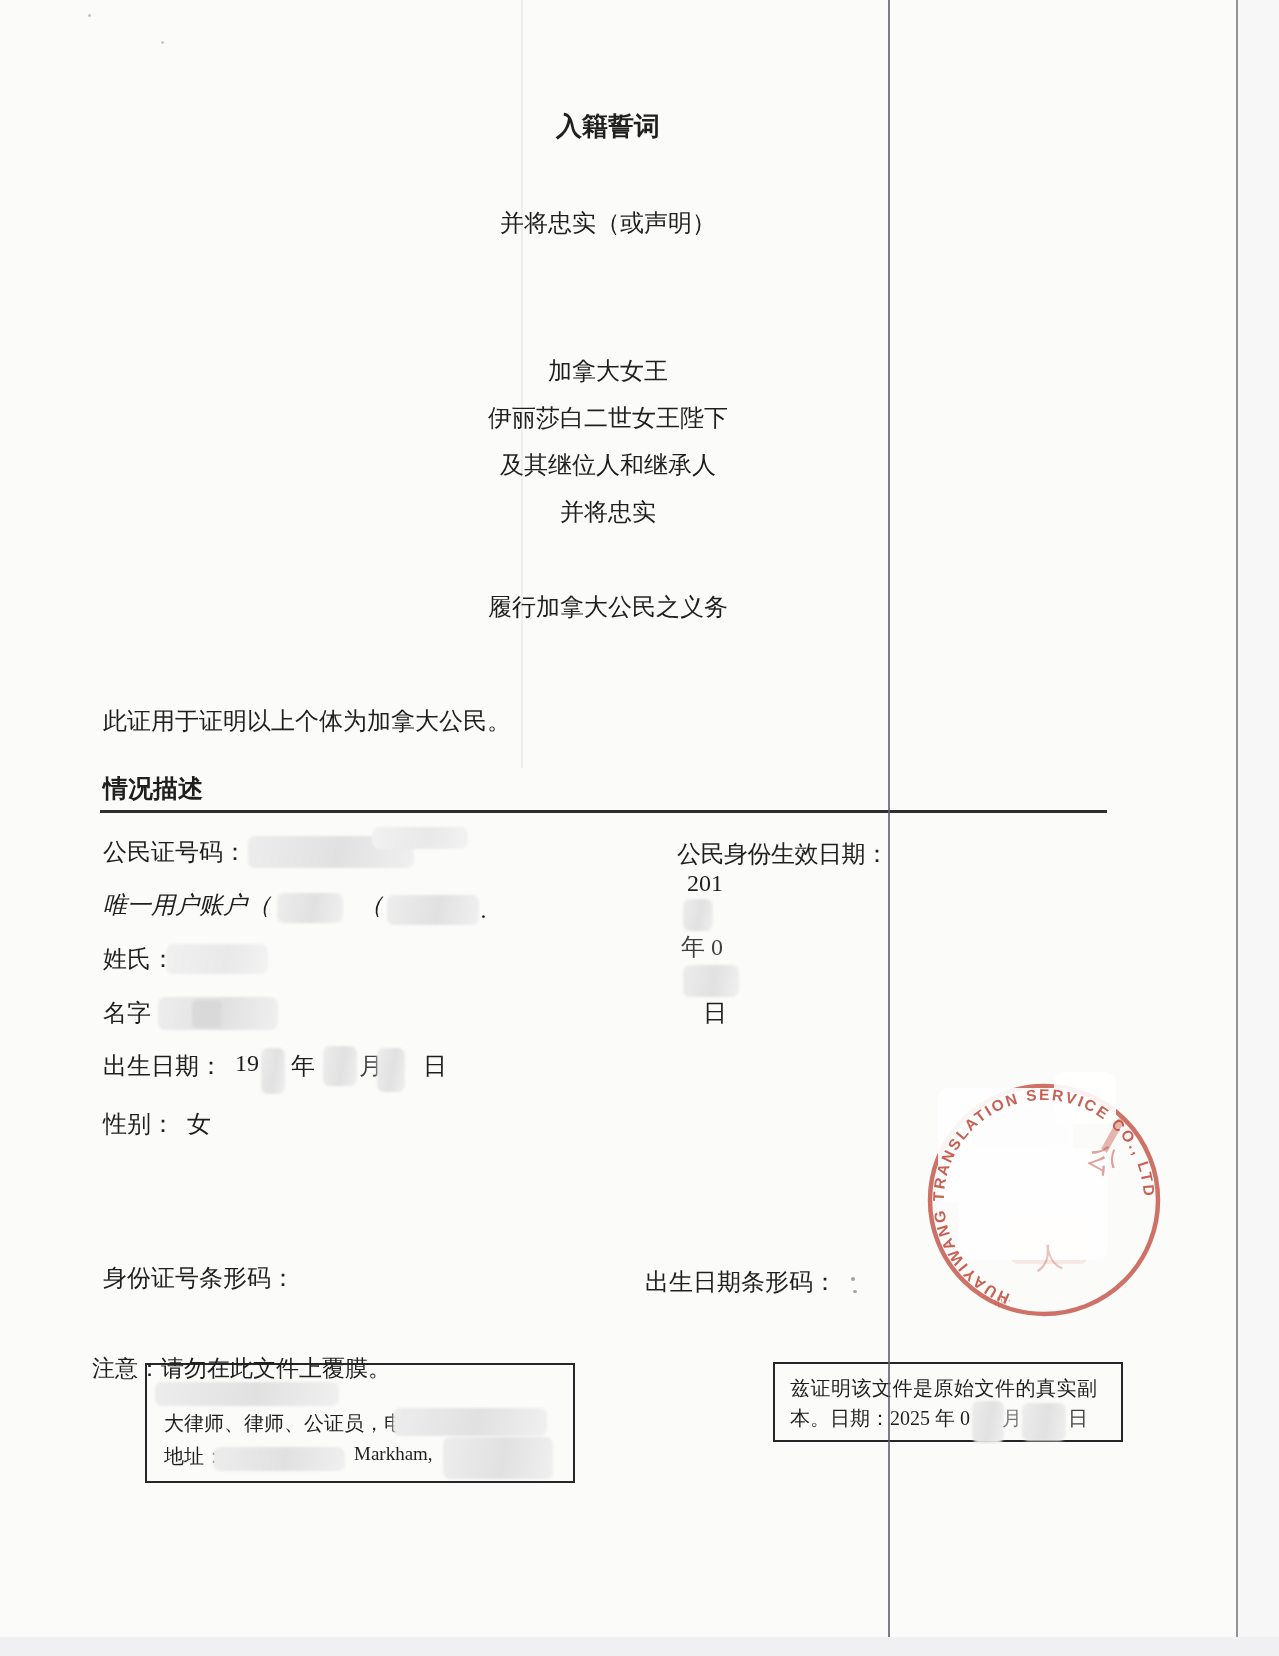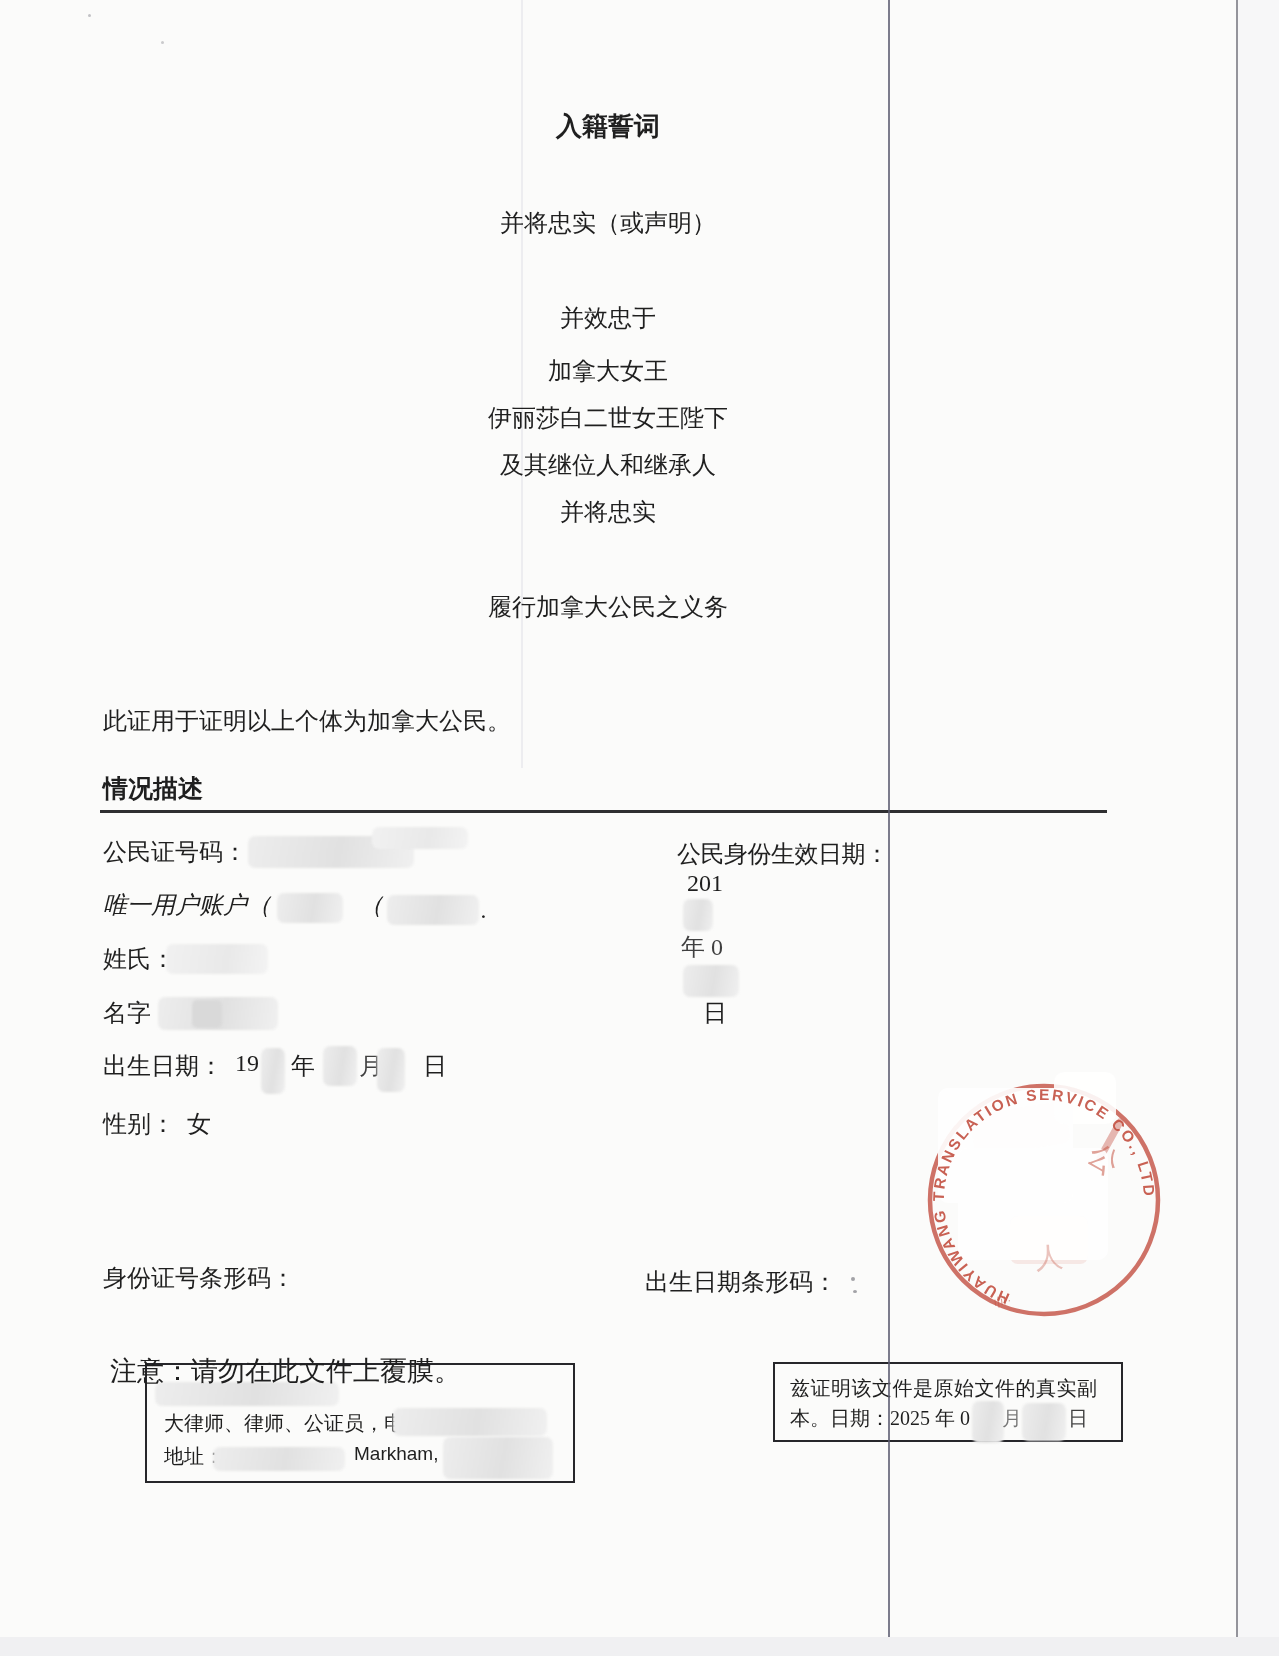--- a/index.html
+++ b/index.html
@@ -41,21 +41,20 @@
   <div class="vline" style="left:1236px;height:1656px;background:#94949b;z-index:30;"></div>
   <div style="position:absolute;left:1238px;top:0;width:41px;height:1656px;background:#f7f7f8;"></div>
   <div style="position:absolute;left:0;top:1637px;width:1279px;height:19px;background:#f0f0f2;z-index:31;"></div>
   <div class="speck" style="left:851px;top:1277px;width:4px;height:4px;"></div>
   <div class="speck" style="left:853px;top:1290px;width:4px;height:3px;"></div>
   <div class="speck" style="left:88px;top:14px;width:3px;height:3px;opacity:.35;"></div>
   <div class="speck" style="left:161px;top:41px;width:3px;height:3px;opacity:.3;"></div>
 
   <div class="t center bold" style="top:109px;font-size:26px;">入籍誓词</div>
   <div class="t center" style="top:207px">并将忠实（或声明）</div>
-  <div class="t center" style="top:302px">并效忠于</div>
   <div class="t center" style="top:355px">加拿大女王</div>
   <div class="t center" style="top:402px">伊丽莎白二世女王陛下</div>
   <div class="t center" style="top:449px">及其继位人和继承人</div>
   <div class="t center" style="top:496px">并将忠实</div>
   <div class="t center" style="top:591px">履行加拿大公民之义务</div>
 
   <div class="t" style="left:103px;top:705px;">此证用于证明以上个体为加拿大公民。</div>
   <div class="t bold" style="left:103px;top:772px;font-size:25px;">情况描述</div>
   <div class="rule" style="left:100px;top:810px;width:1007px;height:3px;"></div>
 
@@ -105,29 +104,29 @@
   </div>
 
   <div class="row" style="left:103px;top:1108px;justify-content:flex-end;">
     <span>性别：</span>
     <span style="margin-left:12px;">女</span>
   </div>
 
   <div class="t" style="left:103px;top:1262px;">身份证号条形码：</div>
   <div class="t" style="left:645px;top:1266px;">出生日期条形码：</div>
 
-  <div class="t" style="left:110px;top:1353px;font-size:27px;z-index:5;">注意：请勿在此文件上覆膜。</div>
+  <div class="t" style="left:92px;top:1353px;font-size:23px;z-index:5;">注意：请勿在此文件上覆膜。</div>
 
   <div class="box" style="left:145px;top:1363px;width:402px;height:116px;">
     <span class="blur abs" style="left:8px;top:17px;width:184px;height:24px;"></span>
     <div class="t" style="left:17px;top:45px;">大律师、律师、公证员，电话</div>
     <span class="blur abs" style="left:246px;top:43px;width:154px;height:28px;"></span>
     <div class="t" style="left:17px;top:78px;">地址：</div>
     <span class="blur abs" style="left:66px;top:82px;width:132px;height:24px;"></span>
-    <div class="t" style="left:207px;top:78px;font-family:Liberation Sans, sans-serif;font-size:19px;">Markham,</div>
+    <div class="t" style="left:207px;top:78px;font-family:Liberation Serif, serif;font-size:19px;">Markham,</div>
     <span class="blur abs" style="left:296px;top:72px;width:110px;height:42px;"></span>
   </div>
 
   <div class="box" style="left:773px;top:1362px;width:322px;height:76px;">
     <div class="t" style="left:15px;top:11px;letter-spacing:.5px;">兹证明该文件是原始文件的真实副</div>
     <div class="row" style="left:15px;top:41px;">
       <span>本。日期：2025 年 0</span>
       <span class="blur" style="width:32px;height:42px;margin:-4px 0 0 2px;"></span>
       <span class="faded" style="margin-left:-2px;">月</span>
       <span class="blur" style="width:44px;height:38px;margin:-2px 0 0 0;"></span>

